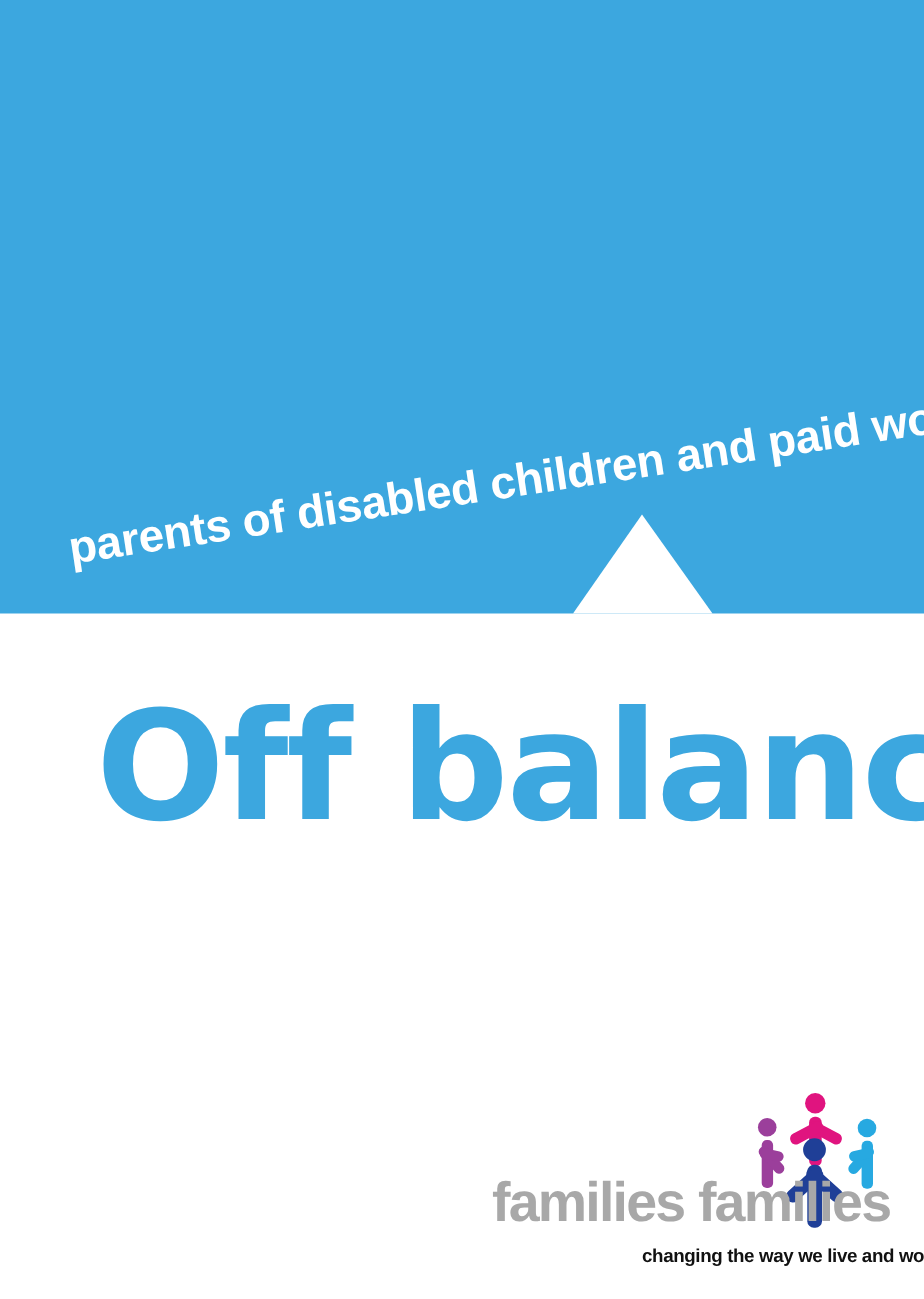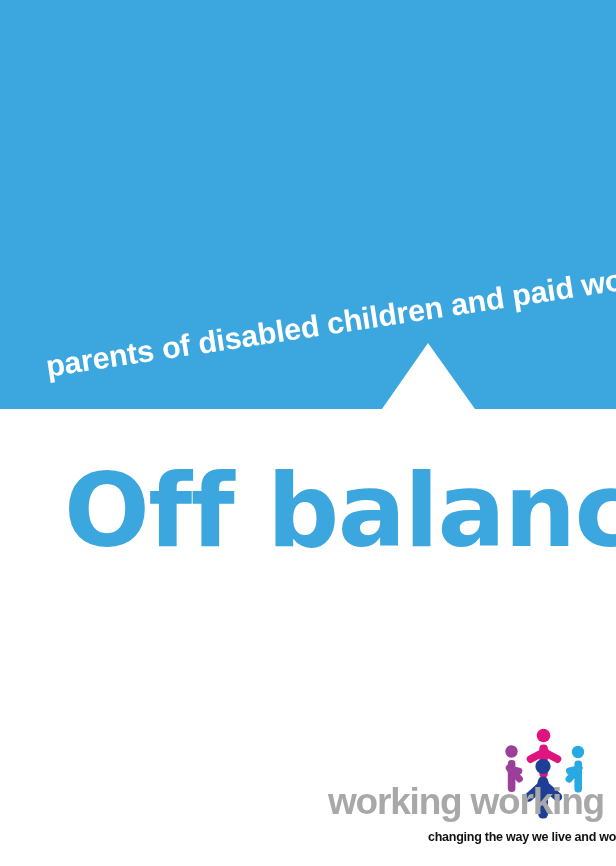--- a/index.html
+++ b/index.html
@@ -167,19 +167,19 @@
         <g>
           <circle cx="49.0" cy="40.5" r="7.6" fill="#1f3f97"></circle>
           <rect x="44.2" y="50.5" width="9.8" height="42" rx="4.4" fill="#1f3f97"></rect>
           <rect x="44.8" y="52.0" width="8.8" height="30" rx="4.2" fill="#1f3f97" transform="rotate(-48 49 58)"></rect>
           <rect x="44.8" y="52.0" width="8.8" height="30" rx="4.2" fill="#1f3f97" transform="rotate(48 49 58)"></rect>
         </g>
 
       </svg>
     </div>
 
-    <div class="logo-wordmark">working working</div>
+    <div class="logo-wordmark">families families</div>
 
     <div class="logo-strapline">changing the way we live and work</div>
 
   </div>
 
 </div>
 
 </body></html>

